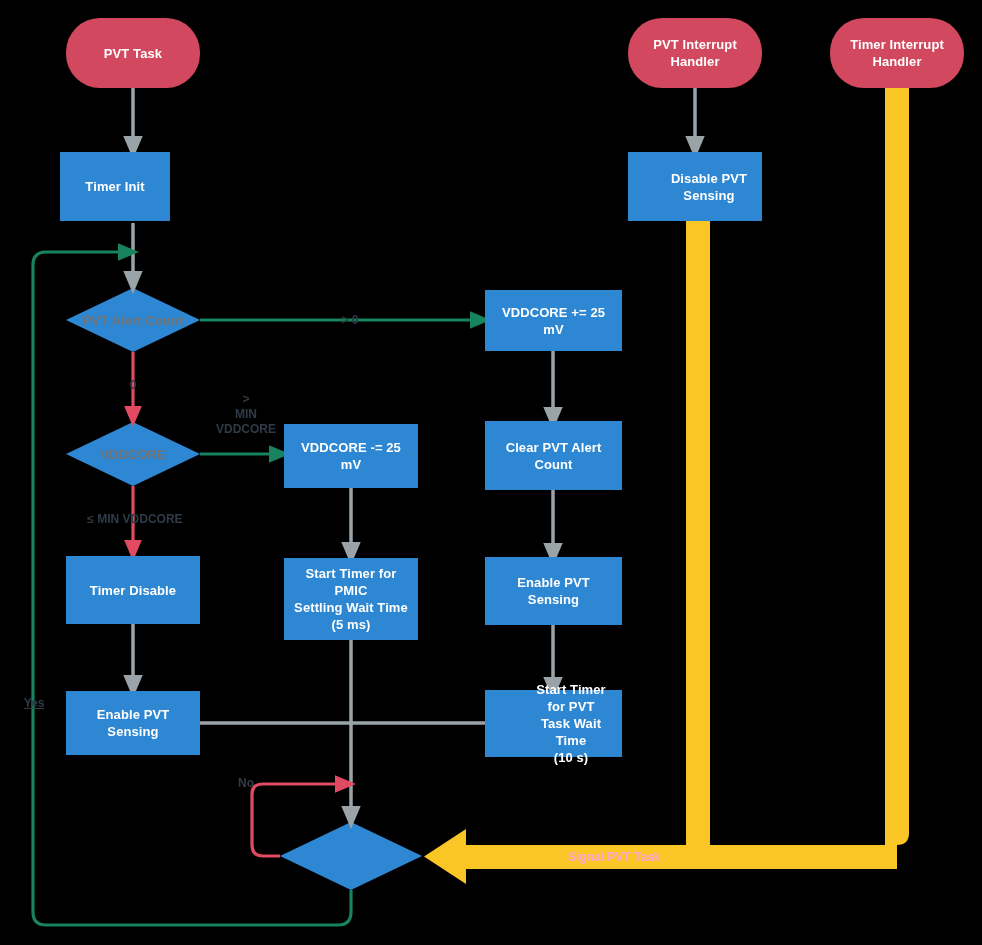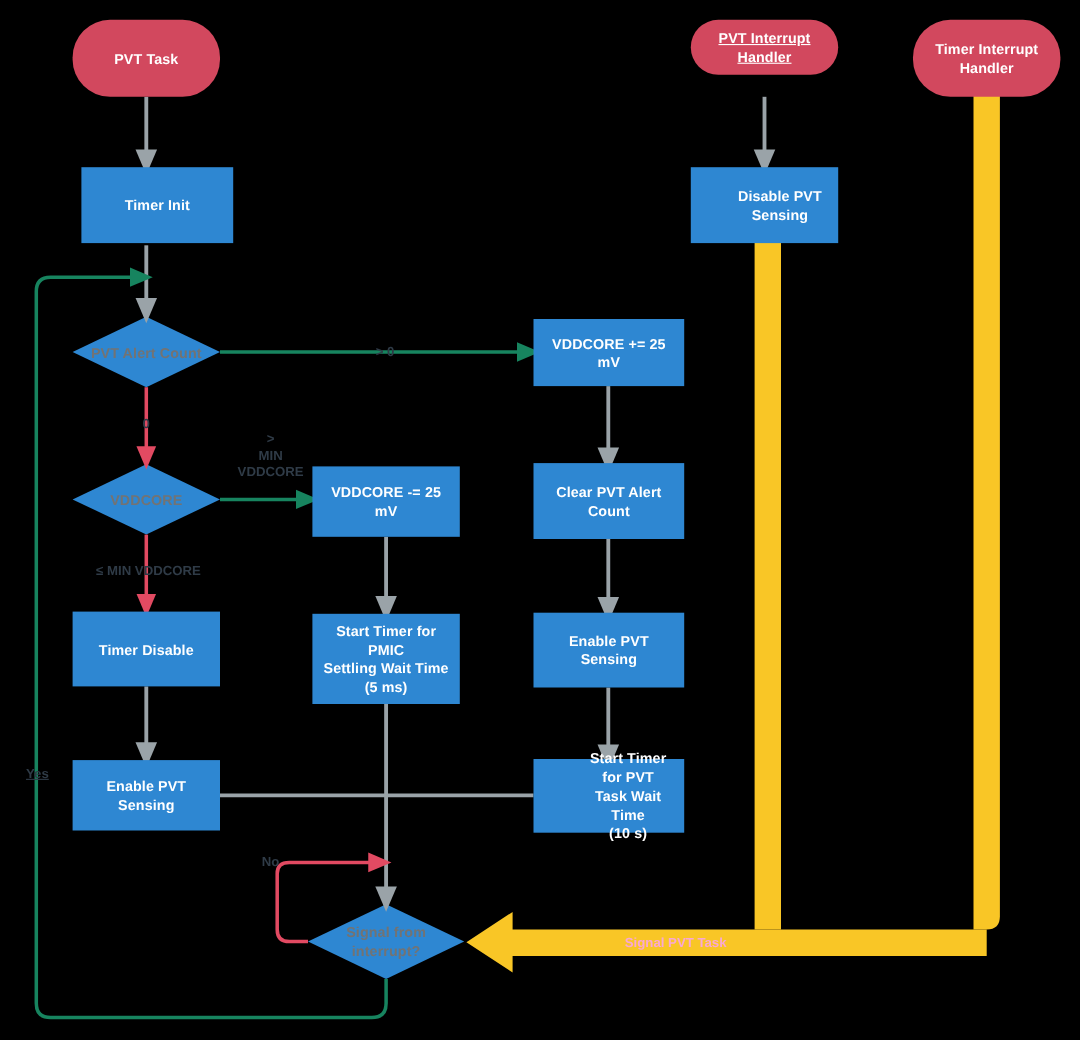--- a/index.html
+++ b/index.html
@@ -93,31 +93,31 @@
       <path d="M686,212 L710,212 L710,845 L686,845 z" fill="#f9c626"></path>
       <path d="M885,80 L909,80 L909,833 Q909,845 897,845 L885,845 z" fill="#f9c626"></path>
       <path d="M897,845 L897,869 L466,869 L466,884 L424,856.5 L466,829 L466,845 z" fill="#f9c626"></path>
     </g>
   </svg>
 
   <div class="node terminal" style="left:66px;top:18px;width:134px;height:70px;">
     <span>PVT Task</span>
   </div>
 
-  <div class="node terminal" style="left:628px;top:18px;width:134px;height:50px;text-decoration:underline;">
+  <div class="node terminal" style="left:628px;top:18px;width:134px;height:70px;">
     <span style="white-space:pre-line;">PVT Interrupt
 Handler</span>
   </div>
 
   <div class="node terminal" style="left:830px;top:18px;width:134px;height:70px;">
     <span style="white-space:pre-line;">Timer Interrupt
 Handler</span>
   </div>
 
-  <div class="node process" style="left:74px;top:152px;width:138px;height:69px;">
+  <div class="node process" style="left:60px;top:152px;width:110px;height:69px;">
     <span>Timer Init</span>
   </div>
 
   <div class="node process" style="left:628px;top:152px;width:134px;height:69px;padding-left:34px;">
     <span>Disable PVT Sensing</span>
   </div>
 
   <div class="node decision" style="left:66px;top:288px;width:134px;height:64px;">
     <span class="dlabel">PVT Alert Count</span>
   </div>
@@ -156,24 +156,20 @@
   <div class="node process" style="left:66px;top:691px;width:134px;height:64px;">
     <span>Enable PVT Sensing</span>
   </div>
 
   <div class="node process" style="left:485px;top:690px;width:137px;height:67px;">
     <span style="white-space:pre-line;margin-left:35px;">Start Timer for PVT
 Task Wait Time
 (10 s)</span>
   </div>
 
-  <div class="node decision" style="left:280px;top:822px;width:142px;height:68px;">
-    <span class="dlabel" style="white-space:pre-line;">Signal from
-interrupt?</span>
-  </div>
 
   <div class="edge-label" style="left:330px;top:313px;width:40px;">&gt; 0</div>
 
   <div class="edge-label" style="left:113px;top:378px;width:40px;">0</div>
 
   <div class="edge-label" style="left:206px;top:392px;width:80px;">&gt; 
 MIN
 VDDCORE</div>
 
   <div class="edge-label" style="left:65px;top:512px;width:140px;">≤ MIN VDDCORE</div>

